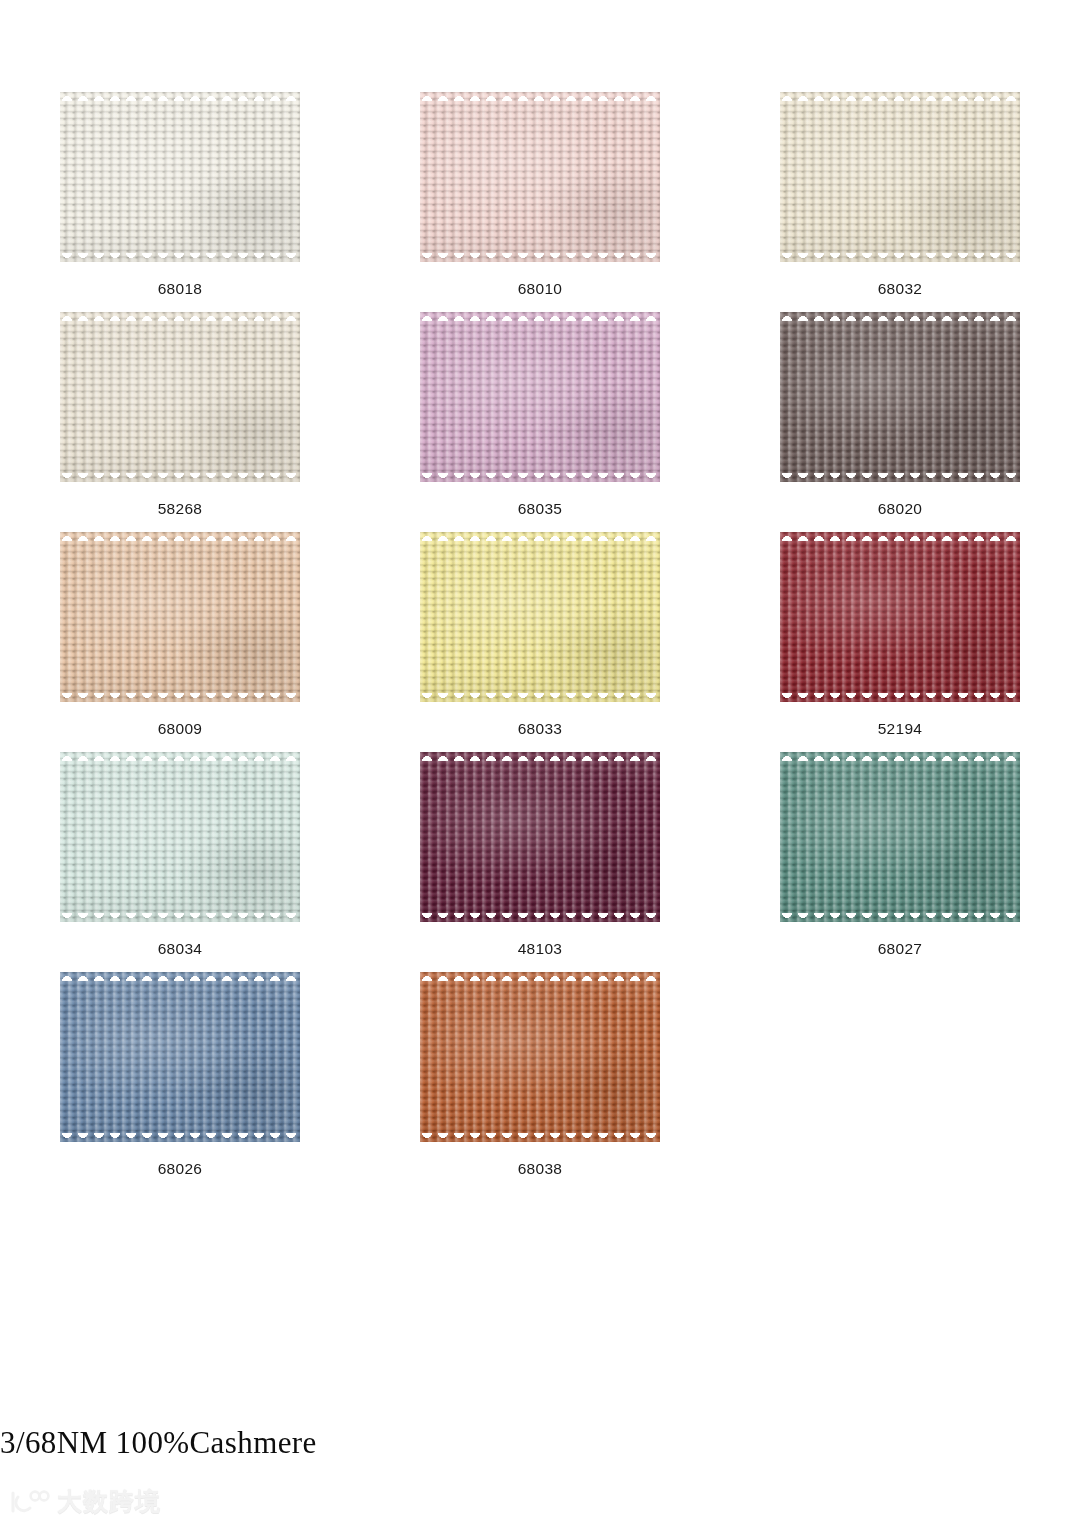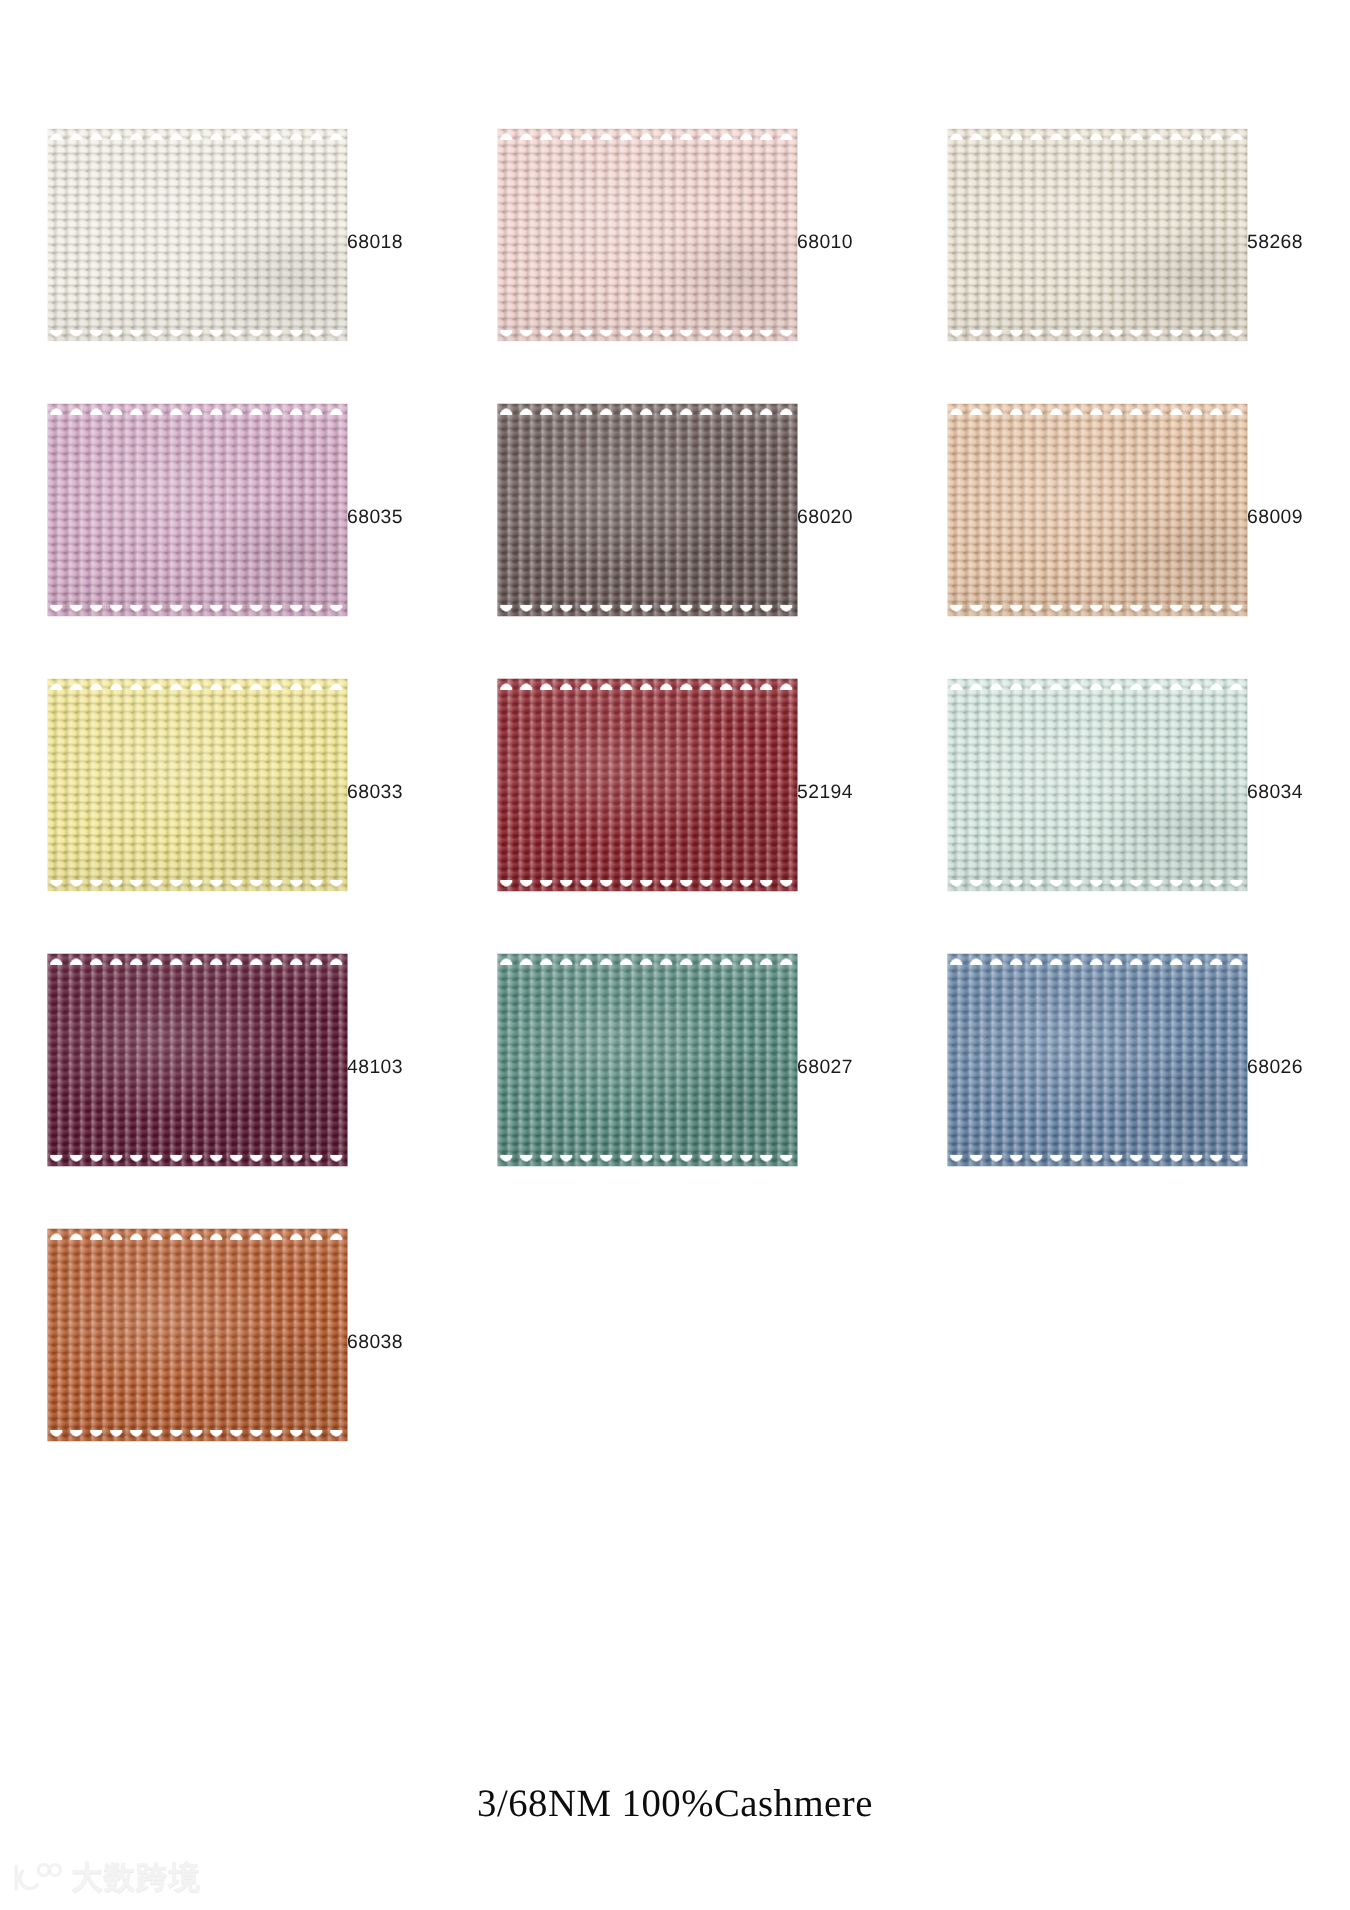--- a/index.html
+++ b/index.html
@@ -22,23 +22,23 @@
     width: 1080px;
     display: grid;
     grid-template-columns: repeat(3, 1fr);
     grid-template-rows: repeat(6, 220px);
     padding-top: 78px;
     box-sizing: border-box;
   }
 
   .swatch-cell {
     display: flex;
-    flex-direction: row;
+    flex-direction: column;
     align-items: center;
-    justify-content: center;
+    justify-content: flex-end;
   }
 
   .swatch-figure {
     position: relative;
     width: 240px;
     height: 183px;
   }
 
   
   .swatch-fabric {
@@ -128,21 +128,20 @@
     color: #1a1a1a;
     letter-spacing: 0.3px;
     font-family: "Liberation Sans", sans-serif;
   }
 
   #card-title {
     position: absolute;
     left: 0;
     top: 1425px;
     width: 1080px;
-    text-align: center;
     font-family: "Liberation Serif", serif;
     font-size: 31px;
     color: #0d0d0d;
     letter-spacing: 0.4px;
   }
 
   #watermark {
     position: absolute;
     left: 8px;
     bottom: 10px;
@@ -188,20 +187,33 @@
           <div class="loops"></div>
           <div class="shading"></div>
           <div class="edge edge-top"></div>
           <div class="edge edge-bottom"></div>
         </div>
       </div>
       <div class="swatch-label">68010</div>
     </div>
     <div class="swatch-cell">
       <div class="swatch-figure">
+        <div class="swatch-fabric" style="background-color: rgb(238, 229, 206);">
+          <div class="wales"></div>
+          <div class="courses"></div>
+          <div class="loops"></div>
+          <div class="shading"></div>
+          <div class="edge edge-top"></div>
+          <div class="edge edge-bottom"></div>
+        </div>
+      </div>
+      <div class="swatch-label">68032</div>
+    </div>
+    <div class="swatch-cell">
+      <div class="swatch-figure">
         <div class="swatch-fabric" style="background-color: rgb(235, 227, 210);">
           <div class="wales"></div>
           <div class="courses"></div>
           <div class="loops"></div>
           <div class="shading"></div>
           <div class="edge edge-top"></div>
           <div class="edge edge-bottom"></div>
         </div>
       </div>
       <div class="swatch-label">58268</div>

